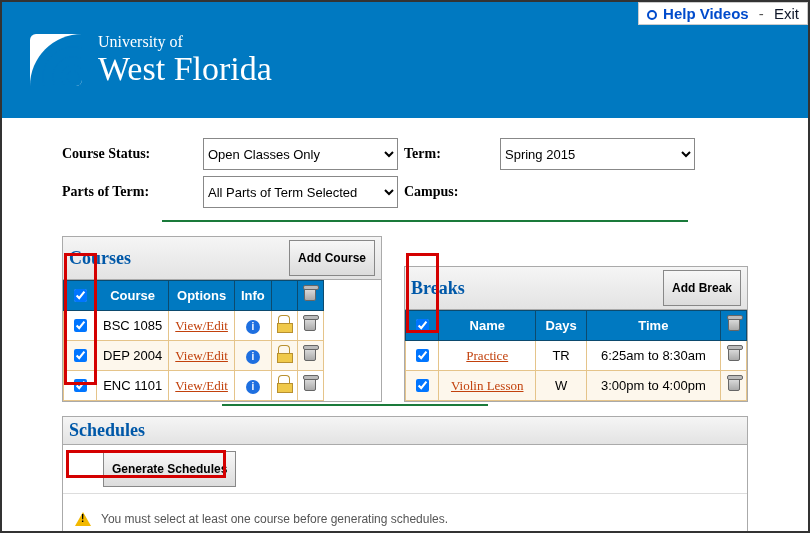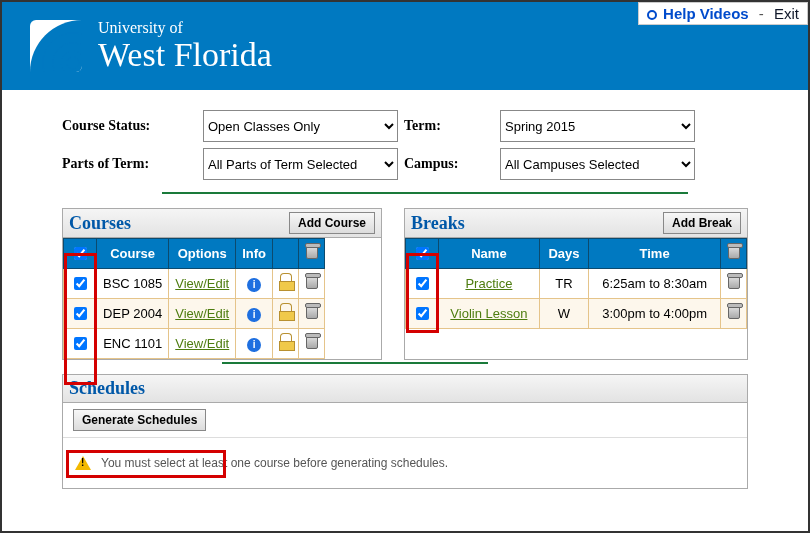--- a/index.html
+++ b/index.html
@@ -19,21 +19,21 @@
     border: 1px solid #ccc;
     padding: 2px 8px;
     font-size: 15px;
     z-index: 10;
   }
   .topbar a.help { color: #004bcc; font-weight: bold; text-decoration: none; }
   .topbar .exit { color: #0f172a; text-decoration: none; }
   .topbar .dot { display:inline-block;width:10px;height:10px;border:2px solid #004bcc;border-radius:50%;vertical-align:middle;margin-right:2px;}
   .banner {
     background: #0079c1;
-    height: 88px;
+    height: 116px;
     padding: 10px 28px;
     color: #fff;
     display: flex;
     align-items: center;
   }
   .logo-icon {
     width: 52px; height: 52px;
     background: #fff;
     border-radius: 6px 0 6px 0;
     margin-right: 16px;
@@ -66,20 +66,21 @@
     height: 2px;
     background: #1a7a3a;
     margin: 4px 120px 0 160px;
   }
   .rule-green.small { margin: 2px 320px 10px 220px; }
 
   .panels {
     display: flex;
     gap: 22px;
     padding: 14px 60px 0;
+    align-items: flex-end;
   }
   .panel {
     border: 1px solid #aaa;
   }
   .panel-head {
     background: linear-gradient(#f5f5f5,#e3e3e3);
     border-bottom: 1px solid #aaa;
     padding: 3px 6px;
     display: flex;
     justify-content: space-between;
@@ -87,44 +88,45 @@
   }
   .panel-head h3 {
     margin: 0;
     color: #0058a8;
     font-family: Georgia, serif;
     font-weight: bold;
     font-size: 18px;
   }
   .btn {
     font-size: 12px;
-    padding: 3px 8px;
+    padding: 10px 8px;
     background: linear-gradient(#f7f7f7,#dcdcdc);
     border: 1px solid #888;
     font-weight: bold;
     cursor: pointer;
+    margin-left: 30px;
   }
   table { border-collapse: collapse; font-size: 13px; }
   th {
     background: #0079c1;
     color: #fff;
     font-weight: bold;
     border: 1px solid #0c4a6e;
     padding: 5px 6px;
     text-align: center;
   }
   td {
     border: 1px solid #e5c48a;
     background: #fff;
     padding: 5px 6px;
     text-align: center;
     white-space: nowrap;
   }
   tbody tr:nth-child(even) td { background: #fdf7ec; }
-  a.link { color: #4d7c0f; text-decoration: underline; }
+  a.link { color: #c2410c; text-decoration: underline; font-family: Liberation Serif, serif; }
   .red-box {
     position: absolute;
     border: 3px solid #d40000;
     pointer-events: none;
     z-index: 50;
   }
   .info-icon {
     display:inline-block;width:14px;height:14px;border-radius:50%;
     background:#1e6fe0;color:#fff;font-size:10px;line-height:14px;font-weight:bold;
   }
@@ -180,21 +182,20 @@
 </div>
 
 <div class="filters">
   <div class="lbl">Course Status:</div>
   <select><option>Open Classes Only</option></select>
   <div class="lbl">Term:</div>
   <select><option>Spring 2015</option></select>
   <div class="lbl">Parts of Term:</div>
   <select><option>All Parts of Term Selected</option></select>
   <div class="lbl">Campus:</div>
-  <select><option>All Campuses Selected</option></select>
 </div>
 <div class="rule-green"></div>
 
 <div class="panels">
 
   <div class="panel" style="width:320px;">
     <div class="panel-head">
       <h3>Courses</h3>
       <button class="btn">Add Course</button>
     </div>

